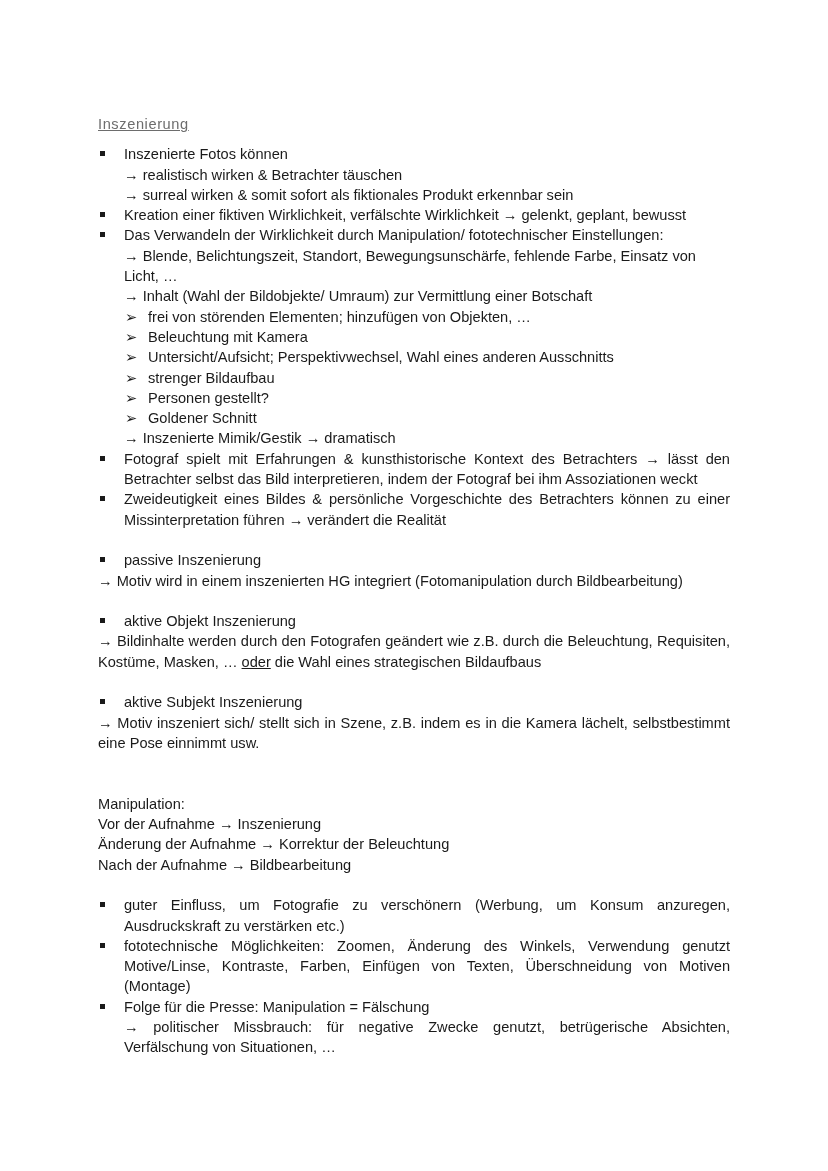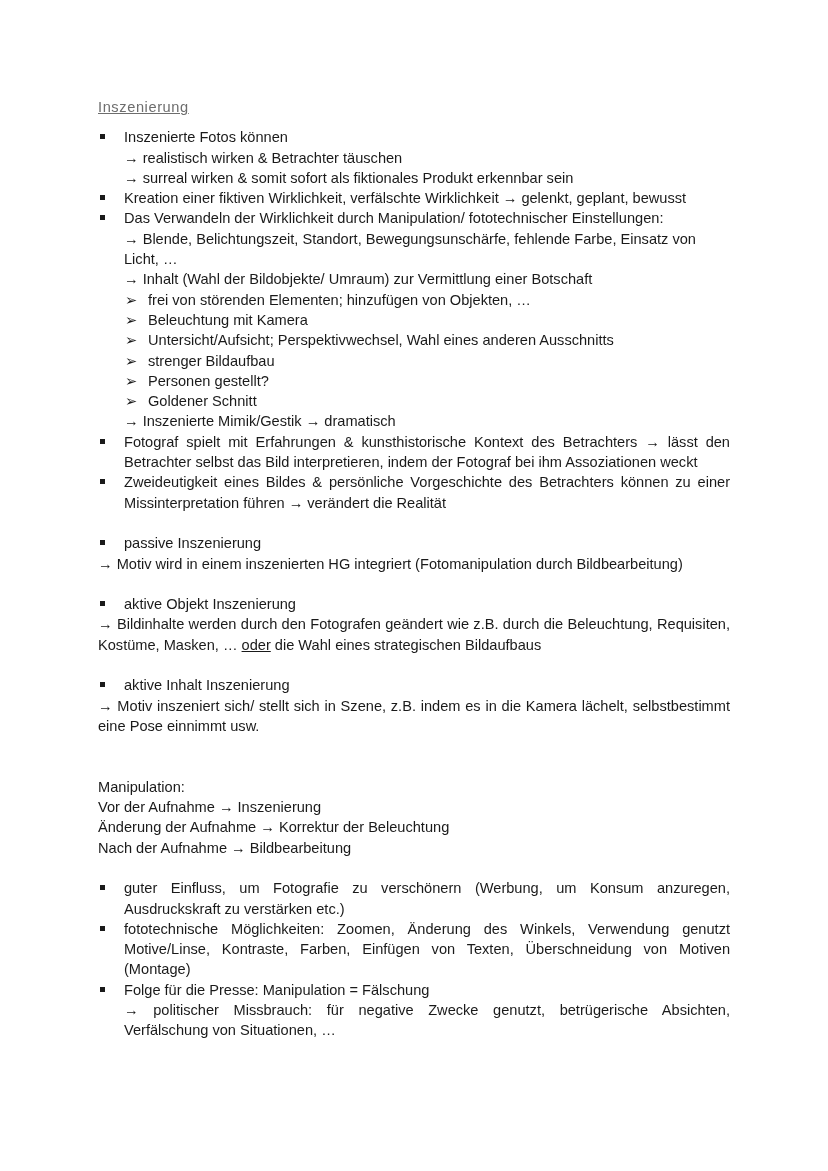--- a/index.html
+++ b/index.html
@@ -1,20 +1,20 @@
 <!DOCTYPE html>
 <html><head>
 <meta charset="utf-8">
 <style>
   html, body { margin: 0; padding: 0; background: #ffffff; }
   body {
     width: 828px; height: 1171px; position: relative; overflow: hidden;
     font-family: "Liberation Sans", sans-serif; font-size: 14.6px; color: #1a1a1a;
   }
-  .page { position: absolute; left: 98px; top: 97px; width: 632px; line-height: 20.3px; }
+  .page { position: absolute; left: 98px; top: 114px; width: 632px; line-height: 20.3px; }
   .heading { color: #6d6d6d; text-decoration: underline; letter-spacing: 0.6px; font-size: 14.6px; margin-bottom: 10px; }
   .bul { padding-left: 26px; position: relative; }
   .bul::before { content: ""; position: absolute; left: 2px; top: 7px; width: 5px; height: 5px; background: #1a1a1a; }
   .ind1 { padding-left: 26px; }
   .ind2 { padding-left: 50px; position: relative; }
   .ind2 .arrowhead { position: absolute; left: 27px; top: 0; }
   .just { text-align: justify; text-align-last: left; }
   .gap { height: 20.3px; }
   b { font-weight: normal; }
   u b, b u { text-decoration: underline; }
@@ -45,21 +45,21 @@
 
   <div class="gap"></div>
   <div class="bul">passive Inszenierung</div>
   <div>→ Motiv wird in einem inszenierten HG integriert (Fotomanipulation durch Bildbearbeitung)</div>
 
   <div class="gap"></div>
   <div class="bul">aktive Objekt Inszenierung</div>
   <div class="just"><span>→ Bildinhalte werden durch den Fotografen geändert wie z.B. durch die Beleuchtung, Requisiten, Kostüme, Masken, … </span><b><u>oder</u></b><span> die Wahl eines strategischen Bildaufbaus</span></div>
 
   <div class="gap"></div>
-  <div class="bul">aktive Inhalt Inszenierung</div>
+  <div class="bul">aktive Subjekt Inszenierung</div>
   <div class="just">→ Motiv inszeniert sich/ stellt sich in Szene, z.B. indem es in die Kamera lächelt, selbstbestimmt eine Pose einnimmt usw.</div>
 
   <div class="gap"></div>
   <div class="gap"></div>
   <div><b>Manipulation:</b></div>
   <div>Vor der Aufnahme → Inszenierung</div>
   <div>Änderung der Aufnahme → Korrektur der Beleuchtung</div>
   <div>Nach der Aufnahme → Bildbearbeitung</div>
 
   <div class="gap"></div>

